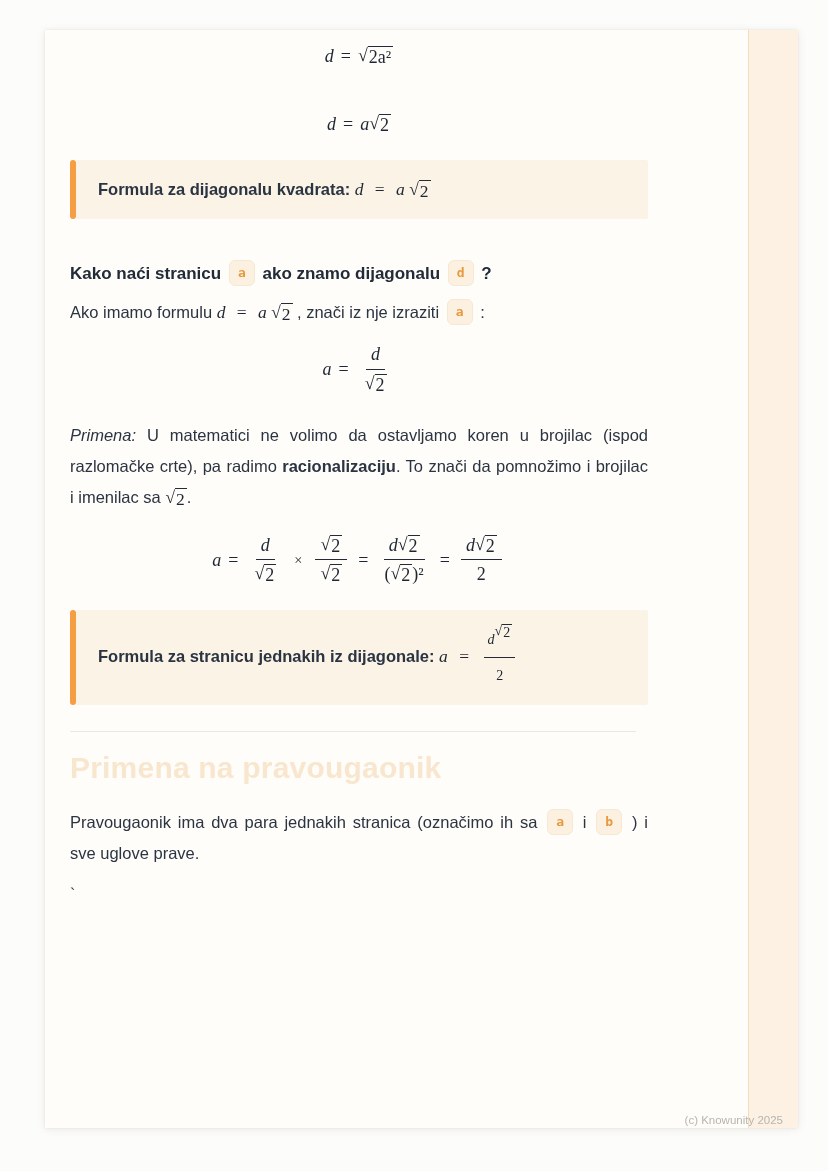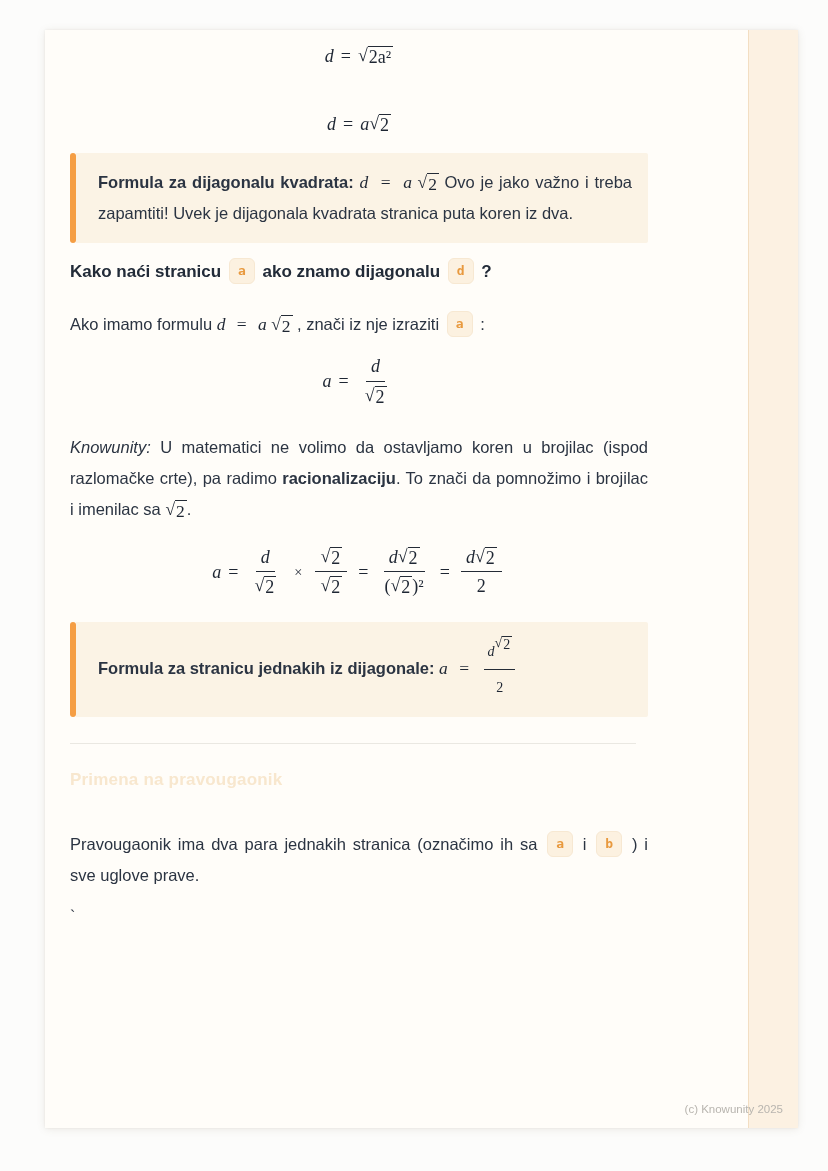--- a/index.html
+++ b/index.html
@@ -73,42 +73,42 @@
     background:var(--accent, #F59E44);
   }
   .callout .cbody {
     flex:1; background:var(--callout-bg, #FBF3E5);
     padding:14px 16px 14px 22px;
     text-align:justify;
     border-radius:0 2px 2px 0;
   }
 
   .h-small { font-size:17px; font-weight:bold; color:#222B38; }
-  .h-big   { font-size:17px; font-weight:bold; color:var(--heading2, #F8E7CE); letter-spacing:0.2px; line-height:32px; }
+  .h-big   { font-size:30px; font-weight:bold; color:var(--heading2, #F8E7CE); letter-spacing:0.2px; line-height:32px; }
   .rule { border:none; border-top:1.5px solid #EAE8E2; width:566px; }
   .stray { color:#39414E; font-size:16px; }
   .footer {
-    position:absolute; right:15px; bottom:13px;
+    position:absolute; right:15px; bottom:2px;
     font-size:11.5px; color:var(--footer-text, #B8B5AF);
     z-index:2;
   }
 
   
   .mt-f1 { margin-top:16px; }
   .mt-f2 { margin-top:46px; }
-  .mt-c1 { margin-top:18px; }
-  .mt-h1 { margin-top:13px; }
-  .mt-p1 { margin-top:22px; }
+  .mt-c1 { margin-top:25px; }
+  .mt-h1 { margin-top:39px; }
+  .mt-p1 { margin-top:8px; }
   .mt-f3 { margin-top:16px; }
   .mt-np { margin-top:24px; }
   .mt-f4 { margin-top:22px; }
   .mt-c2 { margin-top:24px; }
   .mt-hr { margin-top:26px; }
   .mt-h2 { margin-top:20px; }
-  .mt-p2 { margin-top:33px; }
+  .mt-p2 { margin-top:23px; }
   .mt-bt { margin-top:10px; }
 </style>
 </head>
 <body>
 
 <div class="page">
   <div class="side-strip"></div>
 
   <div class="content">
 
@@ -137,21 +137,20 @@
         <b>Formula za dijagonalu kvadrata:</b>
         <span class="imath">
           <span class="m-var">d</span>
           <span class="m-op">=</span>
           <span class="m-var">a</span>
           <span class="sqrt">
             <span class="rad">√</span>
             <span class="cand upright">2</span>
           </span>
         </span>
-        <span>Ovo je jako važno i treba zapamtiti! Uvek je dijagonala kvadrata stranica puta koren iz dva.</span>
       </div>
     </div>
 
     <p class="h-small mt-h1">
       <span>Kako naći stranicu</span>
       <span class="chip">a</span>
       <span>ako znamo dijagonalu</span>
       <span class="chip">d</span>
       <span>?</span>
     </p>
@@ -181,21 +180,21 @@
         <span class="den">
           <span class="sqrt">
             <span class="rad">√</span>
             <span class="cand upright">2</span>
           </span>
         </span>
       </span>
     </div>
 
     <p class="body mt-np">
-      <i>Knowunity:</i>
+      <i>Primena:</i>
       <span>U matematici ne volimo da ostavljamo koren u brojilac (ispod razlomačke crte), pa radimo</span>
       <b>racionalizaciju</b><span>. To znači da pomnožimo i brojilac i imenilac sa</span>
       <span class="imath"><span class="sqrt">
             <span class="rad">√</span>
             <span class="cand upright">2</span>
           </span></span><span>.</span>
     </p>
 
     <div class="formula mt-f4">
       <span class="m-var">a</span>

